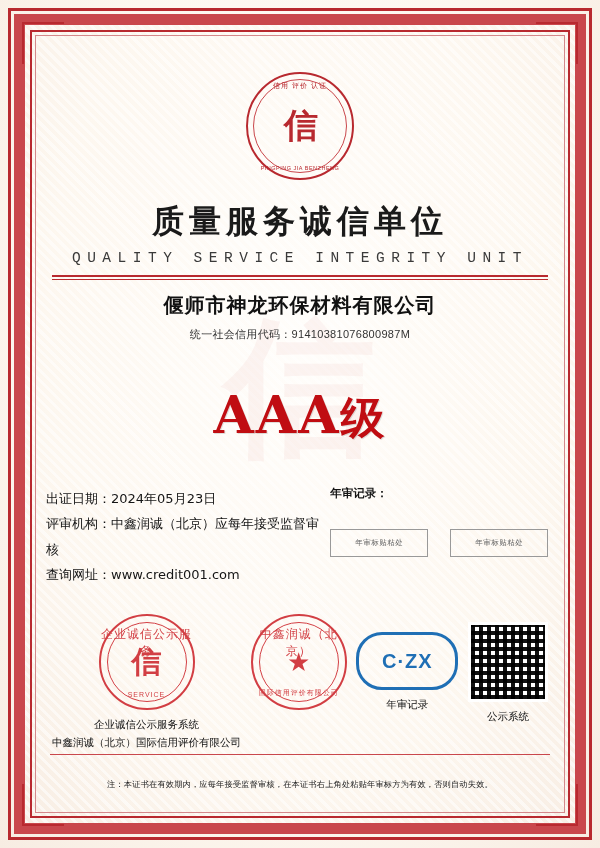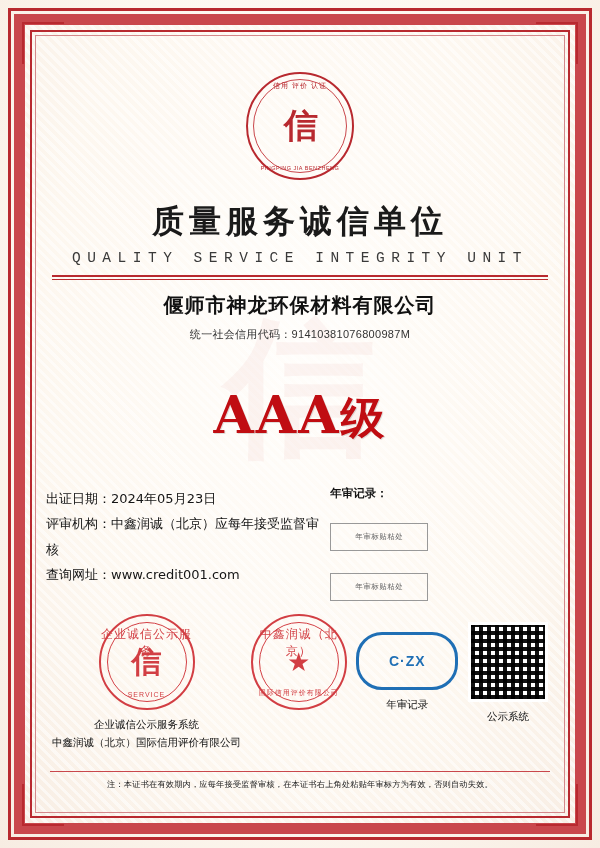--- a/index.html
+++ b/index.html
@@ -182,22 +182,22 @@
     display:flex;
     justify-content:space-between;
     align-items:flex-start;
   }
   .details-left{font-size:13px;color:#151515;line-height:1.95;font-family:"DejaVu Sans", sans-serif;}
   .details-right{
     width:225px;
     font-size:11.5px;color:#151515;
     font-family:"DejaVu Sans", sans-serif;
   }
-  .details-right .hd{font-weight:bold;margin-bottom:22px;}
-  .stickers{display:flex;gap:22px;flex-direction:column;}
+  .details-right .hd{font-weight:bold;margin-bottom:28px;}
+  .stickers{display:flex;gap:22px;}
   .sticker{
     width:96px;height:26px;
     border:1px solid #999;
     display:flex;align-items:center;justify-content:center;
     font-size:7.5px;color:#666;letter-spacing:.5px;
   }
 
   
   .seals{
     position:absolute;left:0;right:0;bottom:52px;
@@ -229,35 +229,35 @@
   .seal-red .arc-bot{bottom:10px;font-size:7px;}
   .seal-caption{
     font-size:10.5px;color:#111;margin-top:6px;line-height:1.7;
     font-family:"DejaVu Sans", sans-serif;
   }
   .logo-cza{
     width:96px;height:52px;margin:18px auto 0 auto;
     border-radius:26px;
     border:3px solid #1f6fb5;
     display:flex;align-items:center;justify-content:center;
-    color:#1f6fb5;font-weight:bold;font-size:14px;letter-spacing:1px;
+    color:#1f6fb5;font-weight:bold;font-size:20px;letter-spacing:1px;
     font-family:"Liberation Sans", sans-serif;
   }
   .qr{
     width:74px;height:74px;margin:8px auto 0 auto;
     background:
       repeating-linear-gradient(90deg,#111 0 4px,#fff 4px 8px),
       repeating-linear-gradient(0deg,#111 0 4px,#fff 4px 8px);
     background-blend-mode:multiply;
     border:3px solid #fff;
   }
   .footnote{
     position:absolute;left:4px;right:4px;bottom:14px;
     border-top:1px solid #c9474c;
-    padding-top:7px;
+    padding-top:24px;
     font-size:8.2px;color:#222;text-align:center;letter-spacing:.2px;
     font-family:"DejaVu Sans", sans-serif;
   }
   .watermark{
     position:absolute;left:50%;top:46%;
     transform:translate(-50%,-50%);
     font-size:150px;color:rgba(190,60,60,.05);
     font-weight:bold;pointer-events:none;
     font-family:"DejaVu Sans", sans-serif;
   }

